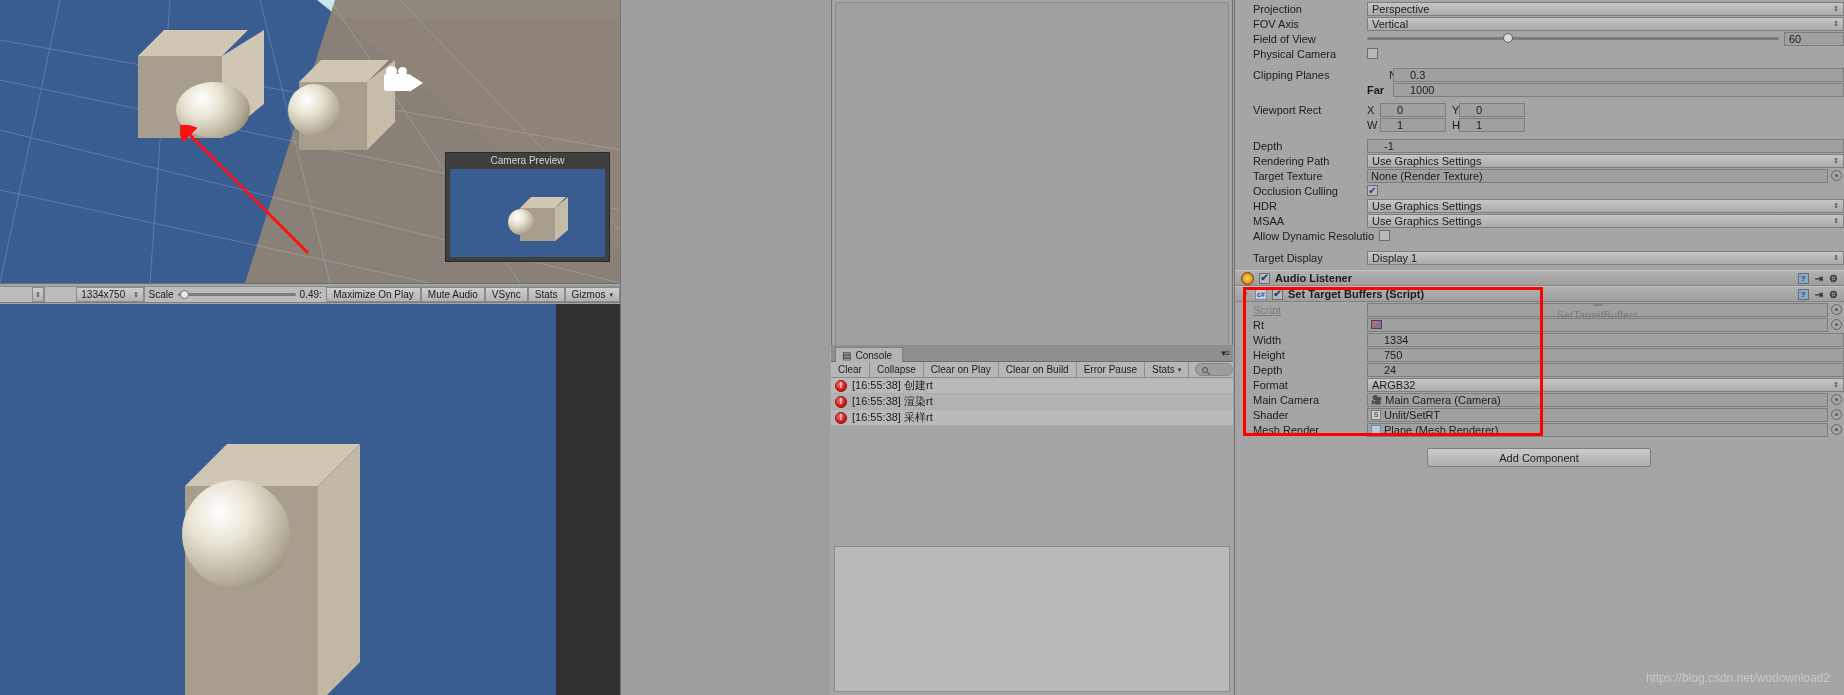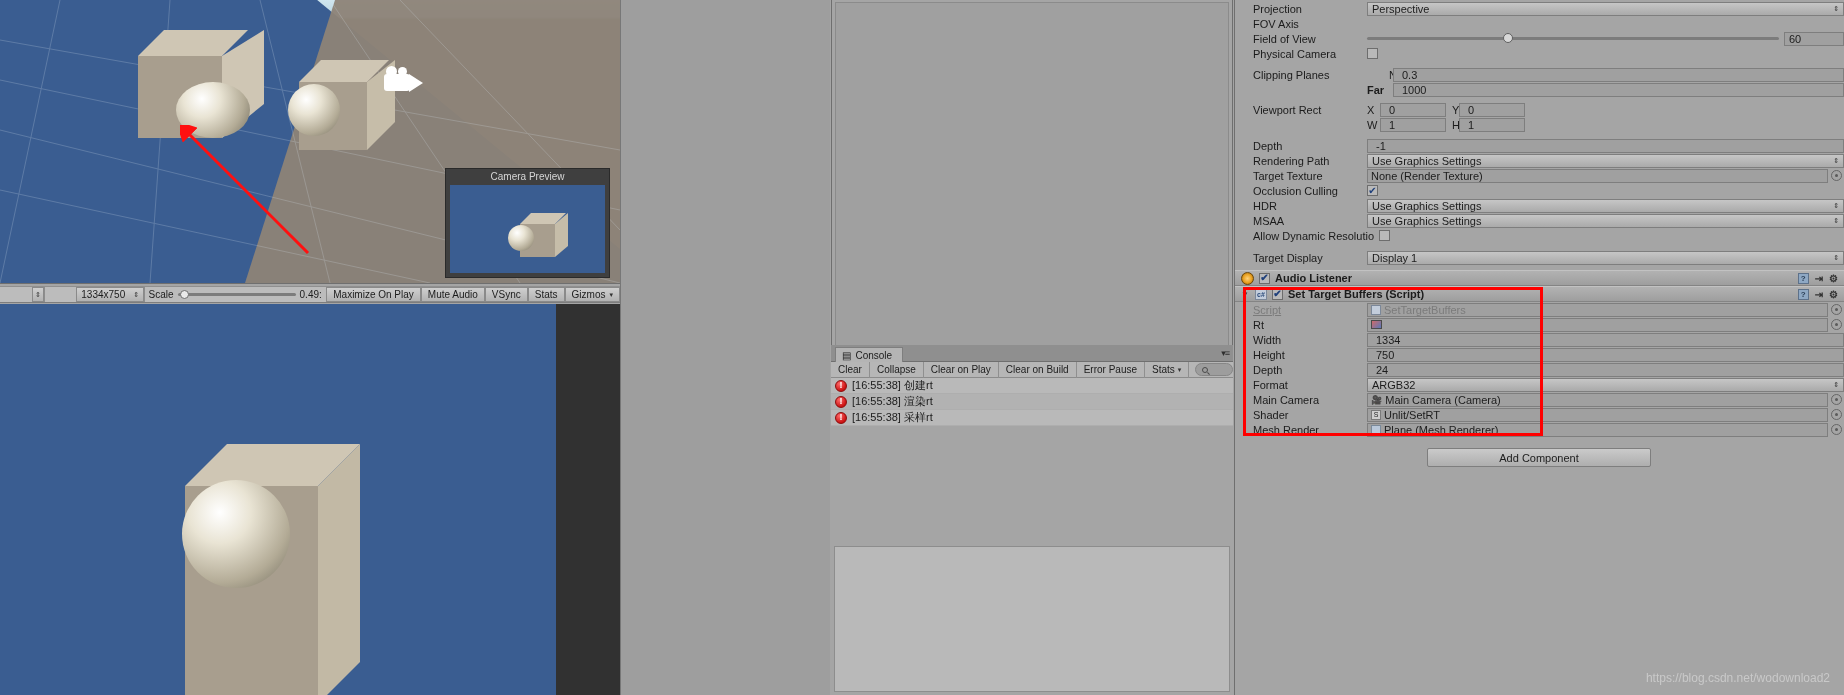--- a/index.html
+++ b/index.html
@@ -55,21 +55,21 @@
   .cam-body { position:absolute; background:#fff; border-radius:3px; }
   .cam-lens { position:absolute; width:0;height:0;
     border-top:9px solid transparent; border-bottom:9px solid transparent;
     border-left:14px solid #fff; }
   .cam-reel { position:absolute; border-radius:50%; background:#fff; }
 
   .red-arrow { position:absolute; left:180px; top:125px; }
 
   
   #camera-preview {
-    position:absolute; left:445px; top:168px; width:165px; height:110px;
+    position:absolute; left:445px; top:152px; width:165px; height:110px;
     background:#3f3f3f; border:1px solid #2a2a2a;
   }
   #camera-preview .cp-title {
     height:15px; line-height:15px; text-align:center;
     color:#d6d6d6; font-size:10px; background:#3f3f3f;
   }
   #camera-preview .cp-body {
     position:absolute; left:4px; top:16px; right:4px; bottom:4px;
     background:#3a5d91; overflow:hidden;
   }
@@ -191,21 +191,21 @@
   
   #inspector {
     position:absolute; left:1234px; top:0; width:610px; height:695px;
     background:#a5a5a5; border-left:1px solid #6f6f6f;
   }
   .insp-row { display:flex; align-items:center; height:15px; padding-left:18px; }
   .insp-label { width:114px; font-size:11px; color:#1b1b1b; white-space:nowrap; overflow:hidden; }
   .insp-field {
     flex:1; height:14px; background:#a0a0a0;
     border:1px solid #7e7e7e; font-size:11px;
-    display:flex; align-items:center; padding:0 8px;text-align:center;
+    display:flex; align-items:center; padding:0 16px;text-align:center;
   }
   .insp-popup {
     flex:1; height:14px;
     background:linear-gradient(180deg,#c6c6c6,#aaaaaa);
     border:1px solid #7e7e7e; font-size:11px;
     display:flex; align-items:center; justify-content:space-between; padding:0 4px;
   }
   .insp-checkbox {
     width:11px;height:11px;background:#b9b9b9;border:1px solid #6d6d6d;
     display:flex;align-items:center;justify-content:center;
@@ -439,20 +439,24 @@
     <div class="insp-row" style="margin-top:1px;">
       <span class="insp-label">Projection</span>
       <div class="insp-popup">
         <span>Perspective</span>
         <span class="tiny-arrows">⇕</span>
       </div>
     </div>
 
     <div class="insp-row">
       <span class="insp-label">FOV Axis</span>
+      <div class="insp-popup">
+        <span>Vertical</span>
+        <span class="tiny-arrows">⇕</span>
+      </div>
     </div>
 
     <div class="insp-row">
       <span class="insp-label">Field of View</span>
       <div class="slider-wrap">
         <div class="slider-track">
           <div class="slider-knob" style="left:33%;"></div>
         </div>
         <div class="num-box">60</div>
       </div>
@@ -566,21 +570,21 @@
       <span>Set Target Buffers (Script)</span>
       <span class="comp-icons">
         <span class="ic-book">?</span>
         <span class="ic-preset">⇥</span>
         <span class="ic-gear">⚙</span>
       </span>
     </div>
 
     <div class="insp-row">
       <span class="insp-label" style="color:#7b7b7b;text-decoration:underline;">Script</span>
-      <div class="obj-field" style="color:#7b7b7b;">
+      <div class="obj-field" style="color:#7b7b7b;flex-direction:column;">
         <span class="cs-icon" style="width:10px;height:10px;font-size:6px;"></span>
         <span>SetTargetBuffers</span>
       </div>
       <span class="obj-picker"></span>
     </div>
 
     <div class="insp-row">
       <span class="insp-label">Rt</span>
       <div class="obj-field">
         <span style="width:11px;height:9px;background:linear-gradient(135deg,#d06a6a,#5a78b8);border:1px solid #4a4a4a;display:inline-block;"></span>

